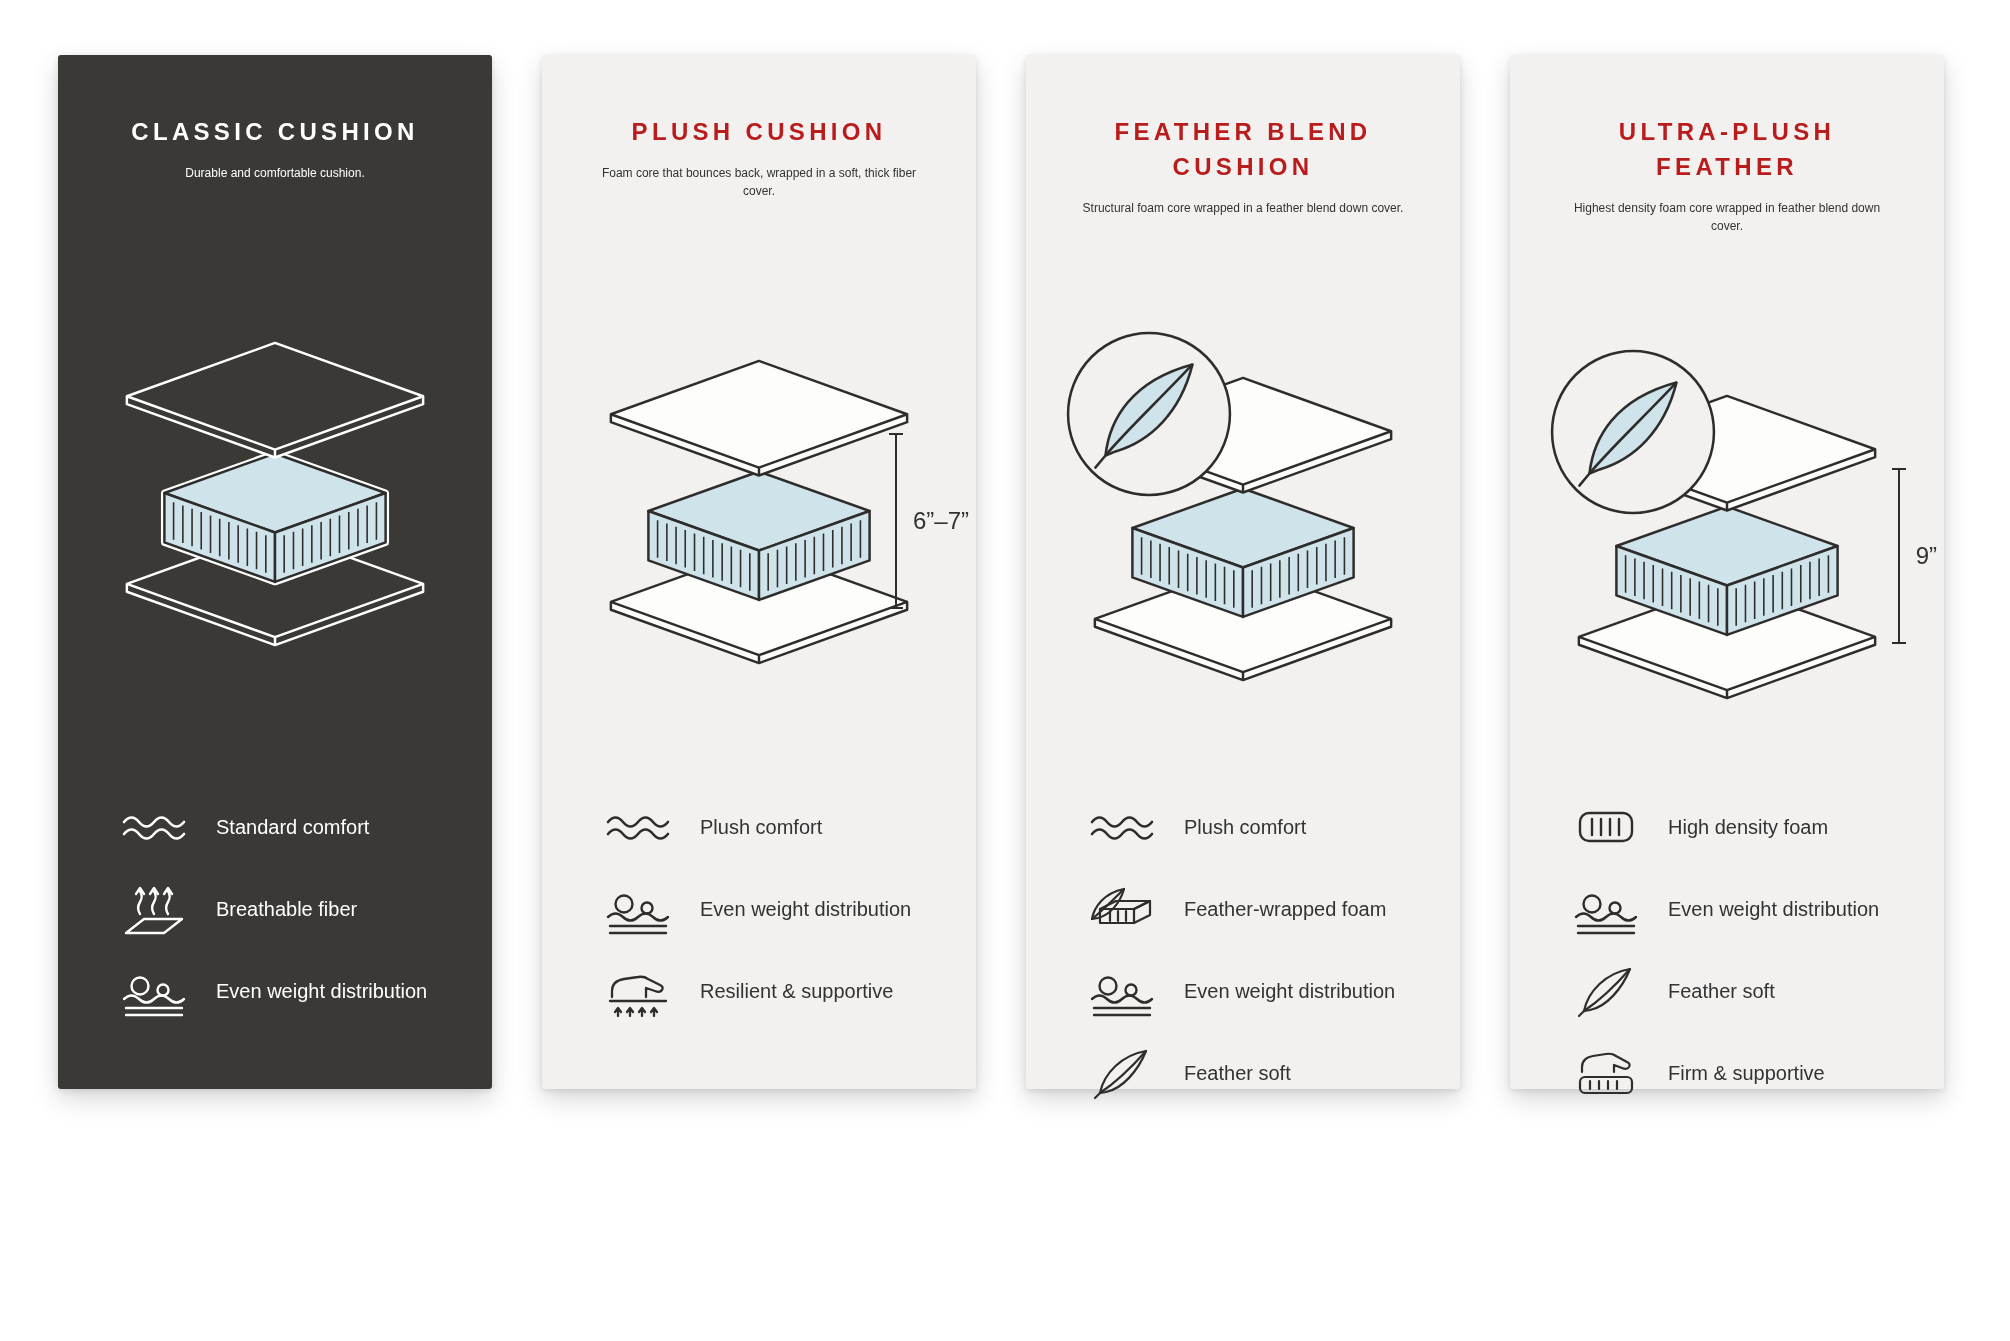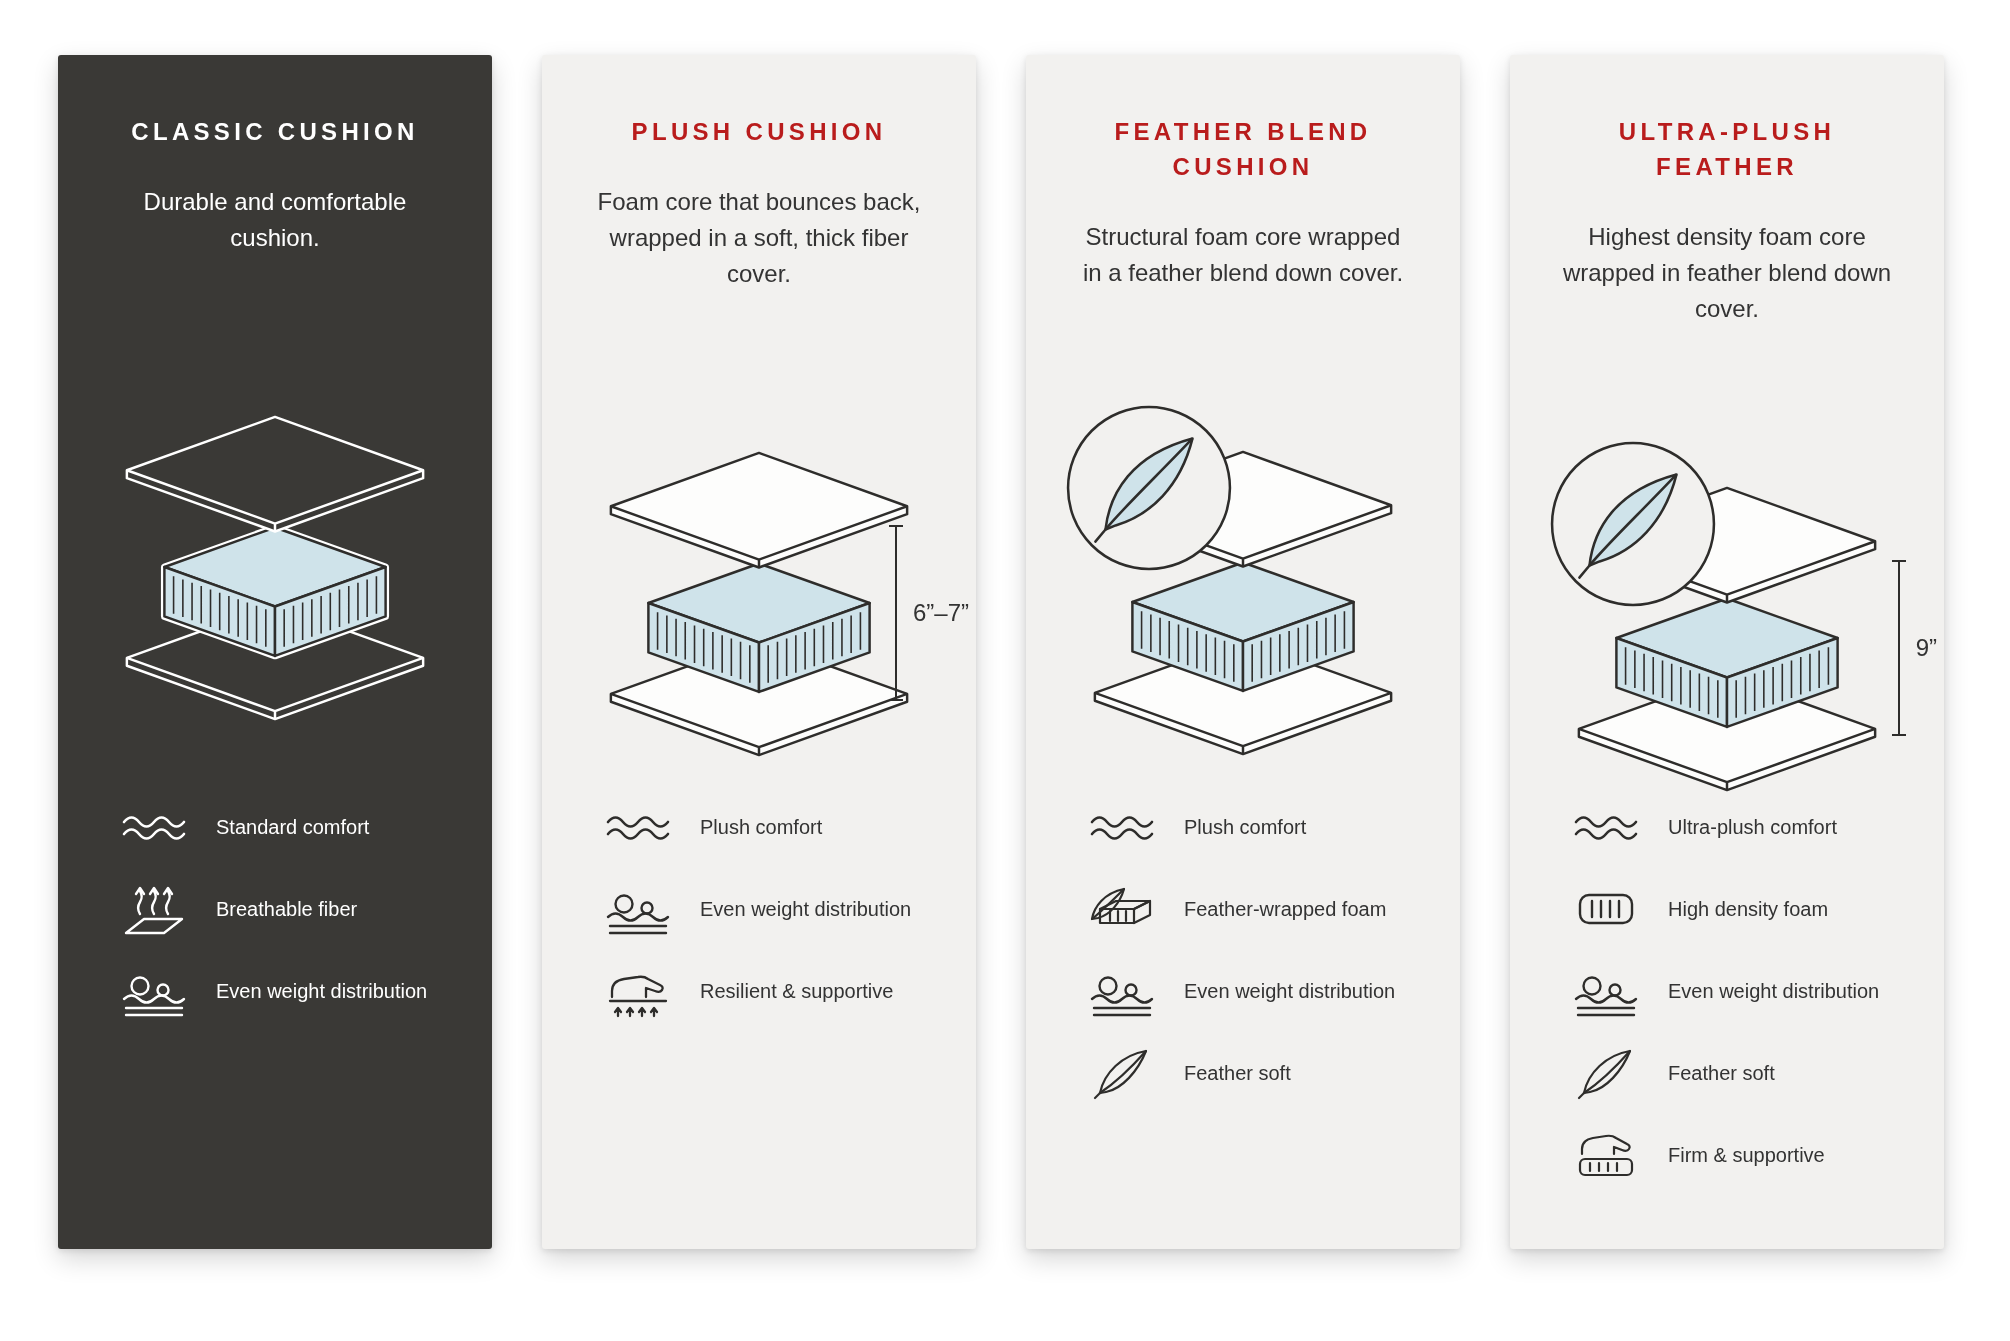--- a/index.html
+++ b/index.html
@@ -1,28 +1,28 @@
 <!DOCTYPE html>
 <html><head>
 <meta charset="utf-8">
 <style>
   html,body { margin:0; padding:0; background:#ffffff; width:2010px; height:1341px;
               font-family:"Liberation Sans", sans-serif; overflow:hidden; }
   .wrap { display:flex; gap:50px; padding:55px 58px 0; box-sizing:border-box; }
-  .panel { width:434px; height:1194px; box-sizing:border-box; position:relative;
+  .panel { width:434px; height:1034px; box-sizing:border-box; position:relative;
            padding:60px 34px 8px; border-radius:3px;
            box-shadow:0 10px 26px rgba(0,0,0,.16), 0 2px 6px rgba(0,0,0,.10); }
   .panel.dark  { background:#3a3936; color:#ffffff;
                  --line:#ffffff; --slab:#3a3936; --foam:#cfe3ea; --halo:#ffffff; --panel:#3a3936; }
   .panel.light { background:#f2f1ef; color:#333333;
                  --line:#2e2d2b; --slab:#fdfdfc; --foam:#cfe3ea; --panel:#f2f1ef; }
   .title { margin:0; text-align:center; font-size:24px; font-weight:bold;
            letter-spacing:0.18em; line-height:1.45; }
   .panel.light .title { color:#b91c1c; }
-  .desc  { margin:34px auto 0; text-align:center; font-size:24px; line-height:1.5;
+  .desc  { margin:14px auto 0; text-align:center; font-size:12px; line-height:1.5;
            max-width:330px; }
   .cushion-wrap { position:relative; width:316px; margin:155px auto 0; }
   .cushion { display:block; width:316px; height:316px; }
   .badge { position:absolute; width:172px; height:172px; left:-22px; top:-44px; }
   .dim { position:absolute; right:-52px; top:78px; height:176px;
          display:flex; align-items:center; gap:10px; }
   .dim-line { width:14px; height:100%; box-sizing:border-box; position:relative;
               border-top:2px solid #2e2d2b; border-bottom:2px solid #2e2d2b; }
   .dim-line::before { content:""; position:absolute; left:50%; top:0; bottom:0;
                       width:2px; margin-left:-1px; background:#2e2d2b; }
@@ -274,26 +274,20 @@
           <use href="#feather-badge"></use>
         </svg>
       <div class="dim">
         <div class="dim-line"></div>
         <div class="dim-label">9”</div>
       </div>
     </div>
     <div class="features">
       <div class="feature">
         <svg class="feature-icon">
-            <use href="#waves-icon"></use>
-          </svg>
-        <div class="feature-label">Ultra-plush comfort</div>
-      </div>
-      <div class="feature">
-        <svg class="feature-icon">
             <use href="#high-density-foam-icon"></use>
           </svg>
         <div class="feature-label">High density foam</div>
       </div>
       <div class="feature">
         <svg class="feature-icon">
             <use href="#even-weight-icon"></use>
           </svg>
         <div class="feature-label">Even weight distribution</div>
       </div>

